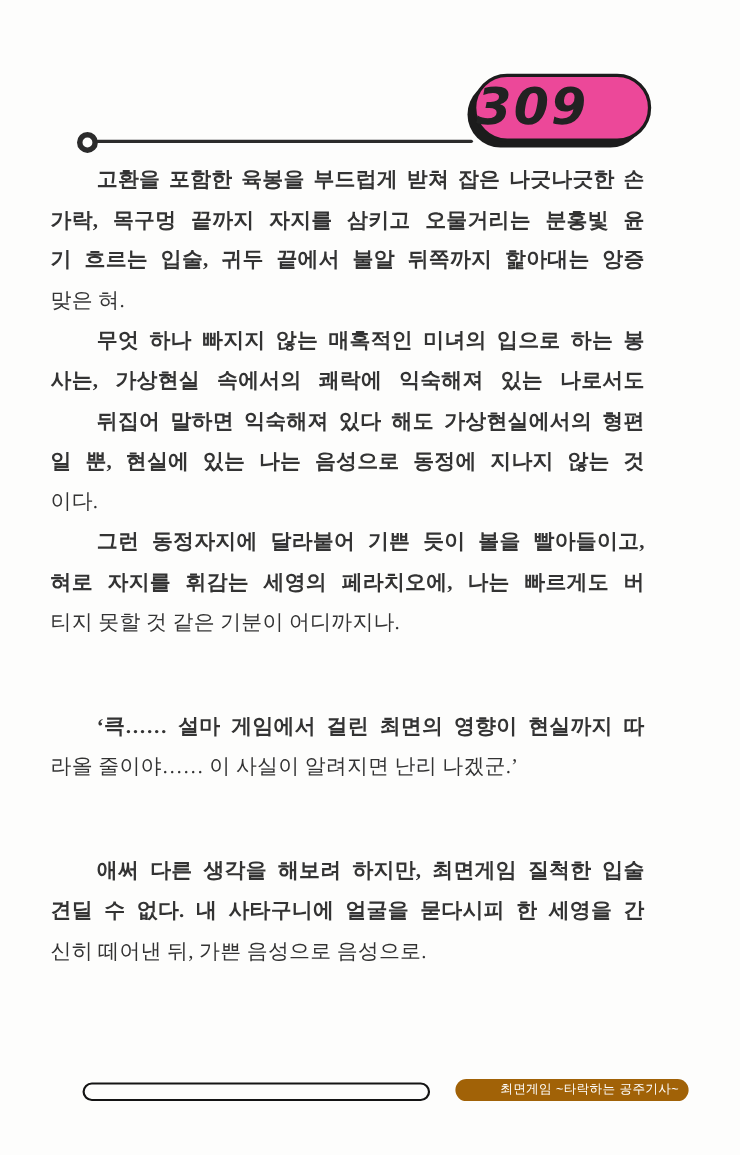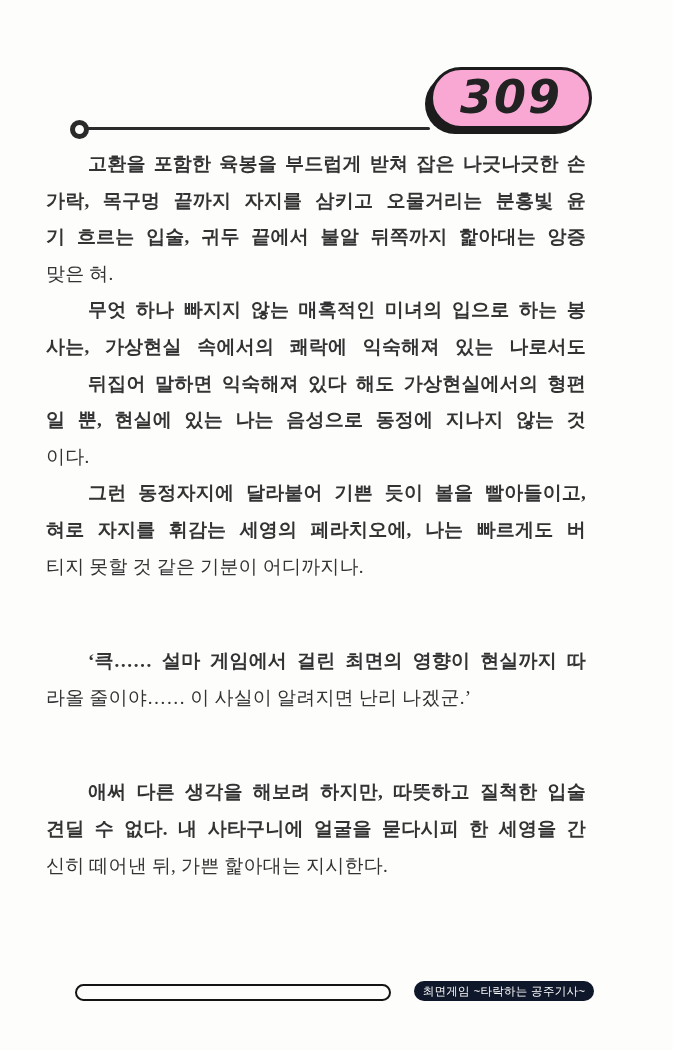--- a/index.html
+++ b/index.html
@@ -35,27 +35,27 @@
     height: 3px;
     background: #2b2b2b;
     border-radius: 2px;
   }
   .page-badge {
     position: absolute;
     left: 430px;
     top: 67px;
     width: 156px;
     height: 56px;
-    background: #f9a8d4;
+    background: #ec4899;
     border: 3px solid #1c1c1c;
     border-radius: 33px;
     box-shadow: -6px 6px 0 -1px #1c1c1c;
     display: flex;
     align-items: center;
-    justify-content: center;
+    justify-content: flex-start;
   }
   .page-number {
     font-family: "DejaVu Sans", "Liberation Sans", sans-serif;
     font-style: italic;
     font-weight: bold;
     font-size: 46px;
     letter-spacing: 2px;
     color: #222222;
     transform: translateY(-1px);
   }
@@ -99,25 +99,26 @@
     border: 2px solid #141414;
     border-radius: 9px;
     background: #fdfdfc;
   }
   .footer-badge {
     position: absolute;
     left: 414px;
     top: 981px;
     width: 180px;
     height: 20px;
-    background: #0f172a;
+    background: #a16207;
     border-radius: 10px;
     display: flex;
     align-items: center;
     justify-content: center;
+    padding-left: 32px;
   }
   .footer-badge span {
     color: #ffffff;
     font-size: 11.5px;
     letter-spacing: 0.3px;
     line-height: 20px;
     white-space: nowrap;
     font-family: "Liberation Sans", sans-serif;
   }
 </style>
@@ -151,23 +152,23 @@
       <div class="para">
         <div class="line first full">그런 동정자지에 달라붙어 기쁜 듯이 볼을 빨아들이고,</div>
         <div class="line full">혀로 자지를 휘감는 세영의 페라치오에, 나는 빠르게도 버</div>
         <div class="line">티지 못할 것 같은 기분이 어디까지나.</div>
       </div>
       <div class="para gap">
         <div class="line first full">‘큭…… 설마 게임에서 걸린 최면의 영향이 현실까지 따</div>
         <div class="line">라올 줄이야…… 이 사실이 알려지면 난리 나겠군.’</div>
       </div>
       <div class="para gap">
-        <div class="line first full">애써 다른 생각을 해보려 하지만, 따뜻하고 질척한 입술</div>
+        <div class="line first full">애써 다른 생각을 해보려 하지만, 최면게임 질척한 입술</div>
         <div class="line full">견딜 수 없다. 내 사타구니에 얼굴을 묻다시피 한 세영을 간</div>
-        <div class="line">신히 떼어낸 뒤, 가쁜 핥아대는 지시한다.</div>
+        <div class="line">신히 떼어낸 뒤, 가쁜 음성으로 음성으로.</div>
       </div>
     </div>
 
   <div class="footer-pill"></div>
   <div class="footer-badge">
     <span>최면게임 ~타락하는 공주기사~</span>
   </div>
 
 </div>
 

